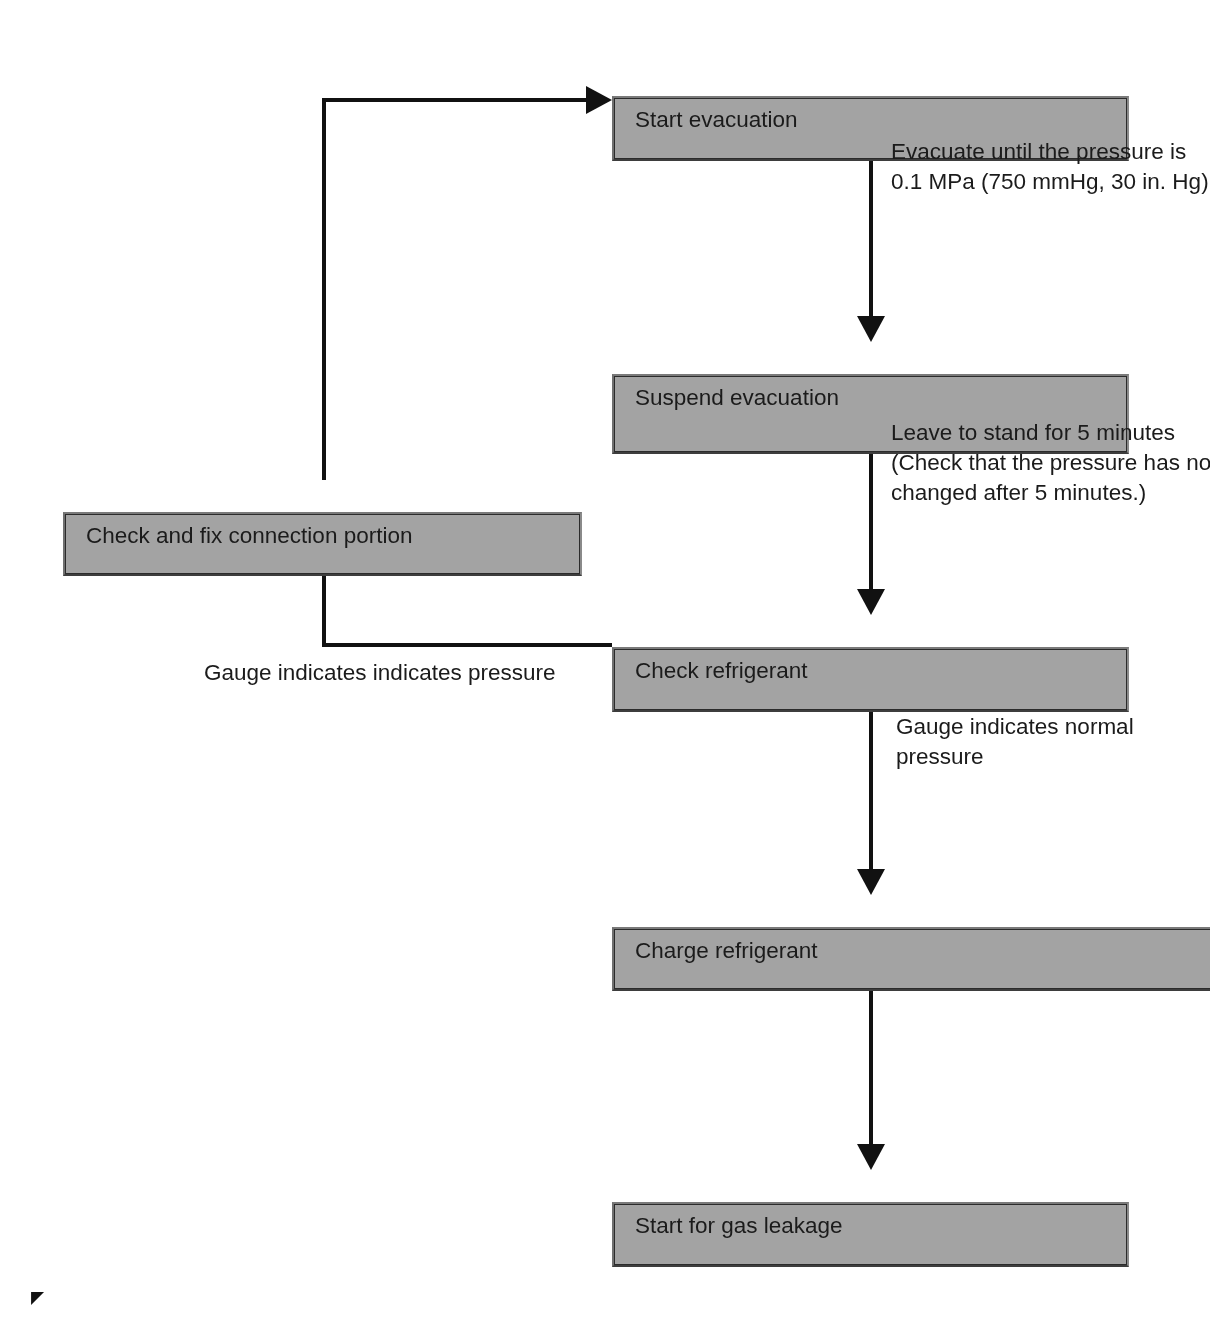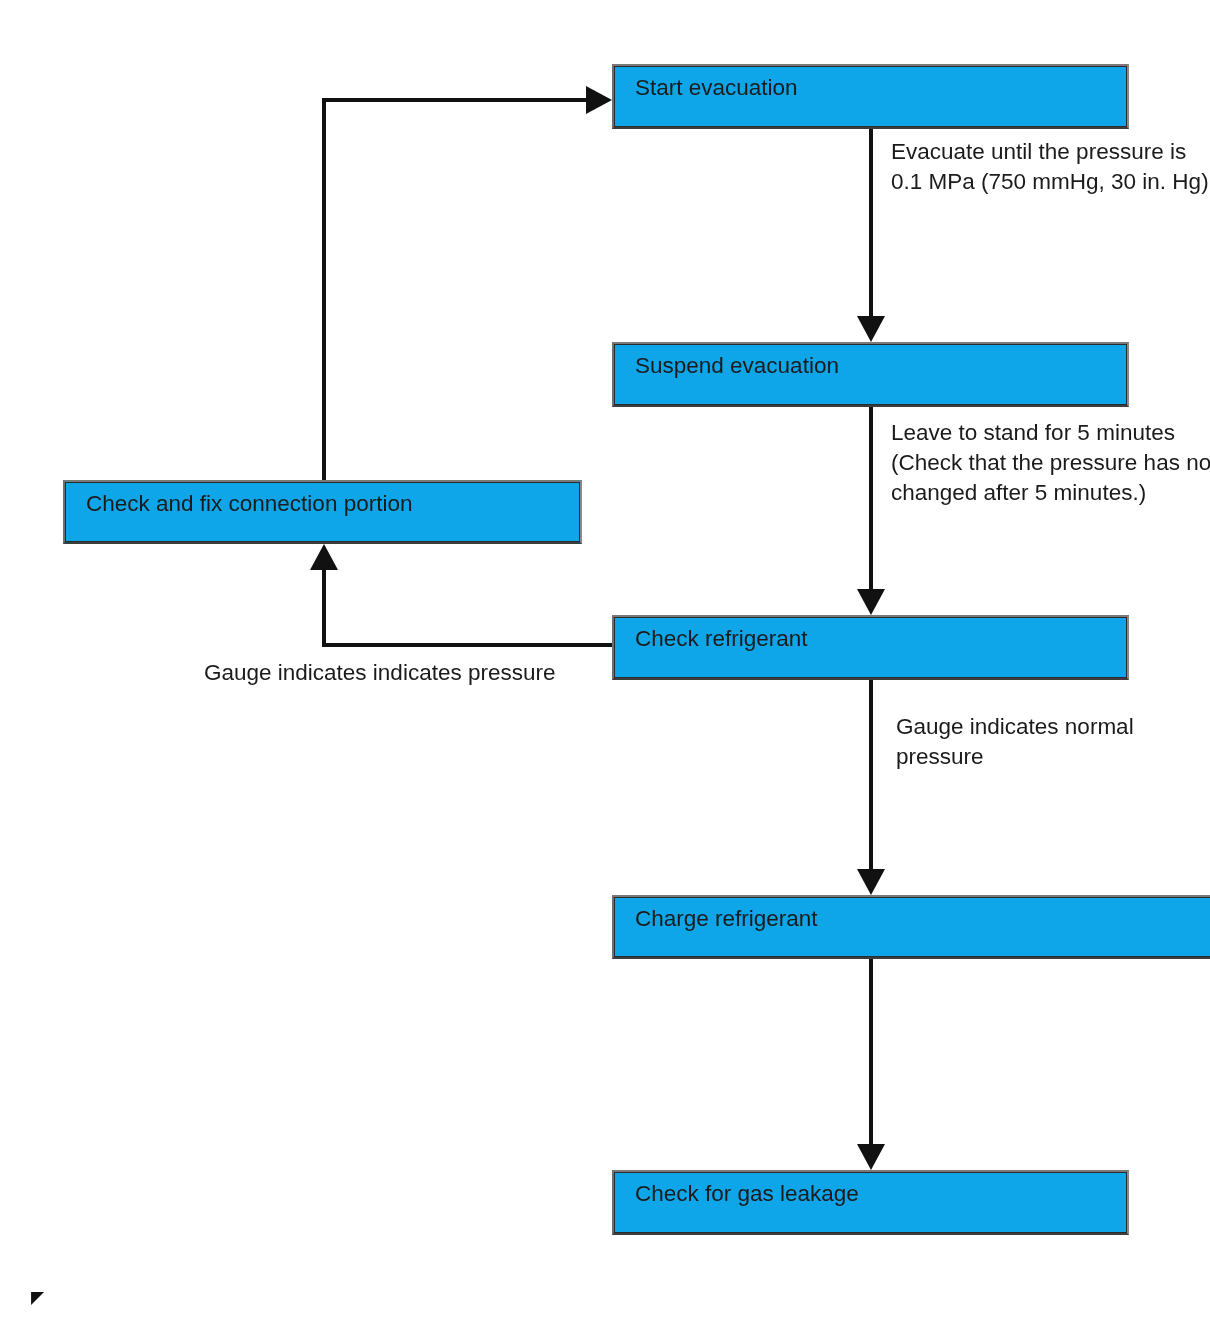--- a/index.html
+++ b/index.html
@@ -22,25 +22,26 @@
   #flow-svg {
     position: absolute;
     left: 0;
     top: 0;
     width: 1210px;
     height: 1328px;
   }
   .node {
     position: absolute;
     box-sizing: border-box;
-    background: #0ea5e9;
+    background: #a3a3a3;
     border: 2px solid #7a7a7a;
     border-right-color: #8a8a8a;
     border-bottom-color: #3d3d3d;
     border-left-color: #6f6f6f;
+    margin-top: 32px;
   }
   .node-inner {
     position: absolute;
     left: 0; top: 0; right: 0; bottom: 0;
     border: 1px solid #2b2b2b;
     box-sizing: border-box;
   }
   .node-label {
     position: absolute;
     left: 21px;
@@ -51,21 +52,21 @@
     color: #1b1b1b;
   }
   .edge-label {
     position: absolute;
     font-size: 22.5px;
     line-height: 30px;
     color: #1b1b1b;
     white-space: pre-line;
   }
   #node-start     { left: 612px; top: 64px;   width: 517px; height: 65px; }
-  #node-suspend   { left: 612px; top: 342px;  width: 517px; height: 65px; text-decoration: underline; }
+  #node-suspend   { left: 612px; top: 342px;  width: 517px; height: 80px; text-decoration: underline; }
   #node-fix       { left: 63px;  top: 480px;  width: 519px; height: 64px; padding-left: 16px; }
   #node-airtight  { left: 612px; top: 615px;  width: 517px; height: 65px; }
   #node-charge    { left: 612px; top: 895px;  width: 611px; height: 64px; }
   #node-leak      { left: 612px; top: 1170px; width: 517px; height: 65px; }
 
   #label-evacuate  { left: 891px; top: 137px; width: 322px; }
   #label-leave     { left: 891px; top: 418px; width: 330px; }
   #label-abnormal  { left: 204px; top: 658px; width: 400px; }
   #label-normal    { left: 896px; top: 712px; width: 270px; }
 
@@ -141,21 +142,21 @@
     <div class="node-label">Check refrigerant</div>
   </div>
 
   <div class="node" id="node-charge">
     <div class="node-inner"></div>
     <div class="node-label">Charge refrigerant</div>
   </div>
 
   <div class="node" id="node-leak">
     <div class="node-inner"></div>
-    <div class="node-label">Check for gas leakage</div>
+    <div class="node-label">Start for gas leakage</div>
   </div>
 
   <div class="edge-label" id="label-evacuate">Evacuate until the pressure is 0.1 MPa (750 mmHg, 30 in. Hg)</div>
 
   <div class="edge-label" id="label-leave">Leave to stand for 5 minutes (Check that the pressure has not changed after 5 minutes.)</div>
 
   <div class="edge-label" id="label-abnormal">Gauge indicates indicates pressure</div>
 
   <div class="edge-label" id="label-normal">Gauge indicates normal pressure</div>
 

